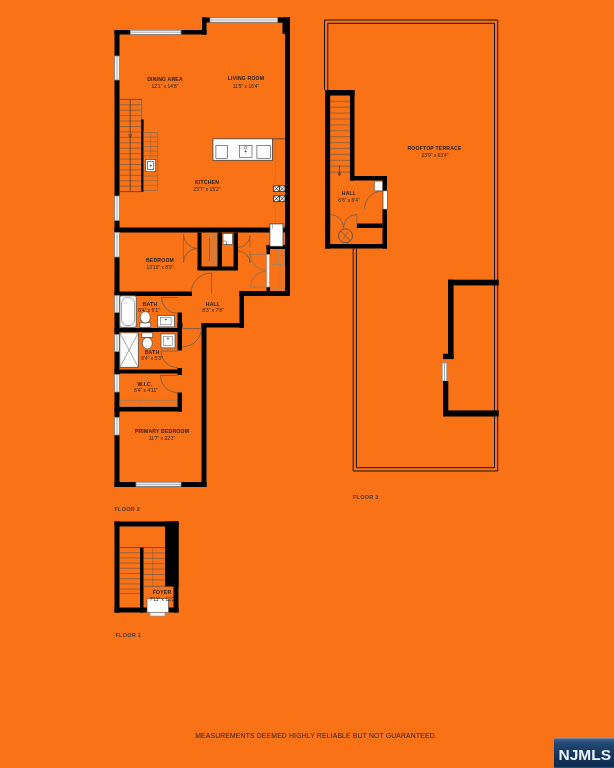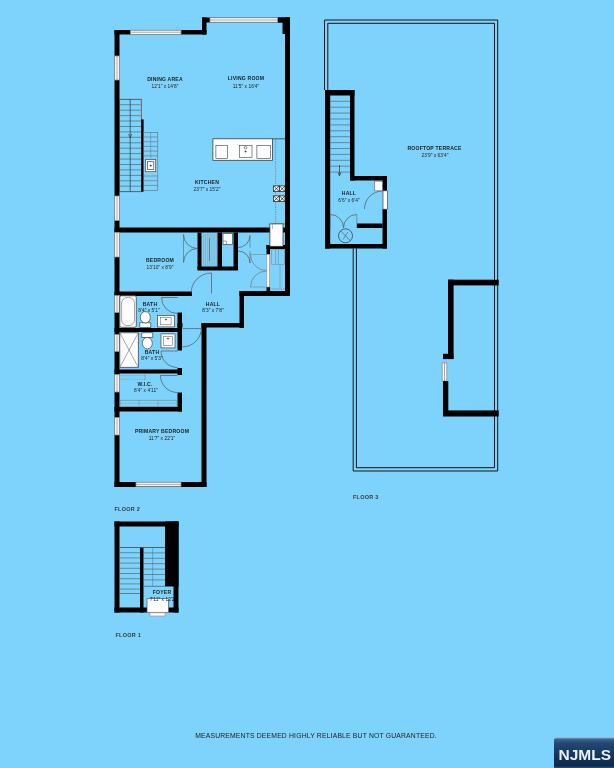--- a/index.html
+++ b/index.html
@@ -1,16 +1,16 @@
 <!DOCTYPE html>
 <html><head>
 <meta charset="utf-8">
 <style>
 html,body{margin:0;padding:0;background:#fff;}
-#page{position:relative;width:614px;height:768px;background:#7dd3fc;overflow:hidden;font-family:"Liberation Sans",sans-serif;}
+#page{position:relative;width:614px;height:768px;background:#f97316;overflow:hidden;font-family:"Liberation Sans",sans-serif;}
 svg{display:block}
 text{fill:#1d1d1d;font-family:"Liberation Sans",sans-serif;}
 .rn{font-size:5.1px;font-weight:bold;letter-spacing:.2px;}
 .rd{font-size:4.8px;font-weight:normal;letter-spacing:.05px;}
 .fl{font-size:5.5px;font-weight:bold;fill:#3b3b3b;letter-spacing:.25px;}
 </style>
 </head>
 <body>
 <div id="page">
 <svg width="614" height="768" viewBox="0 0 614 768">

